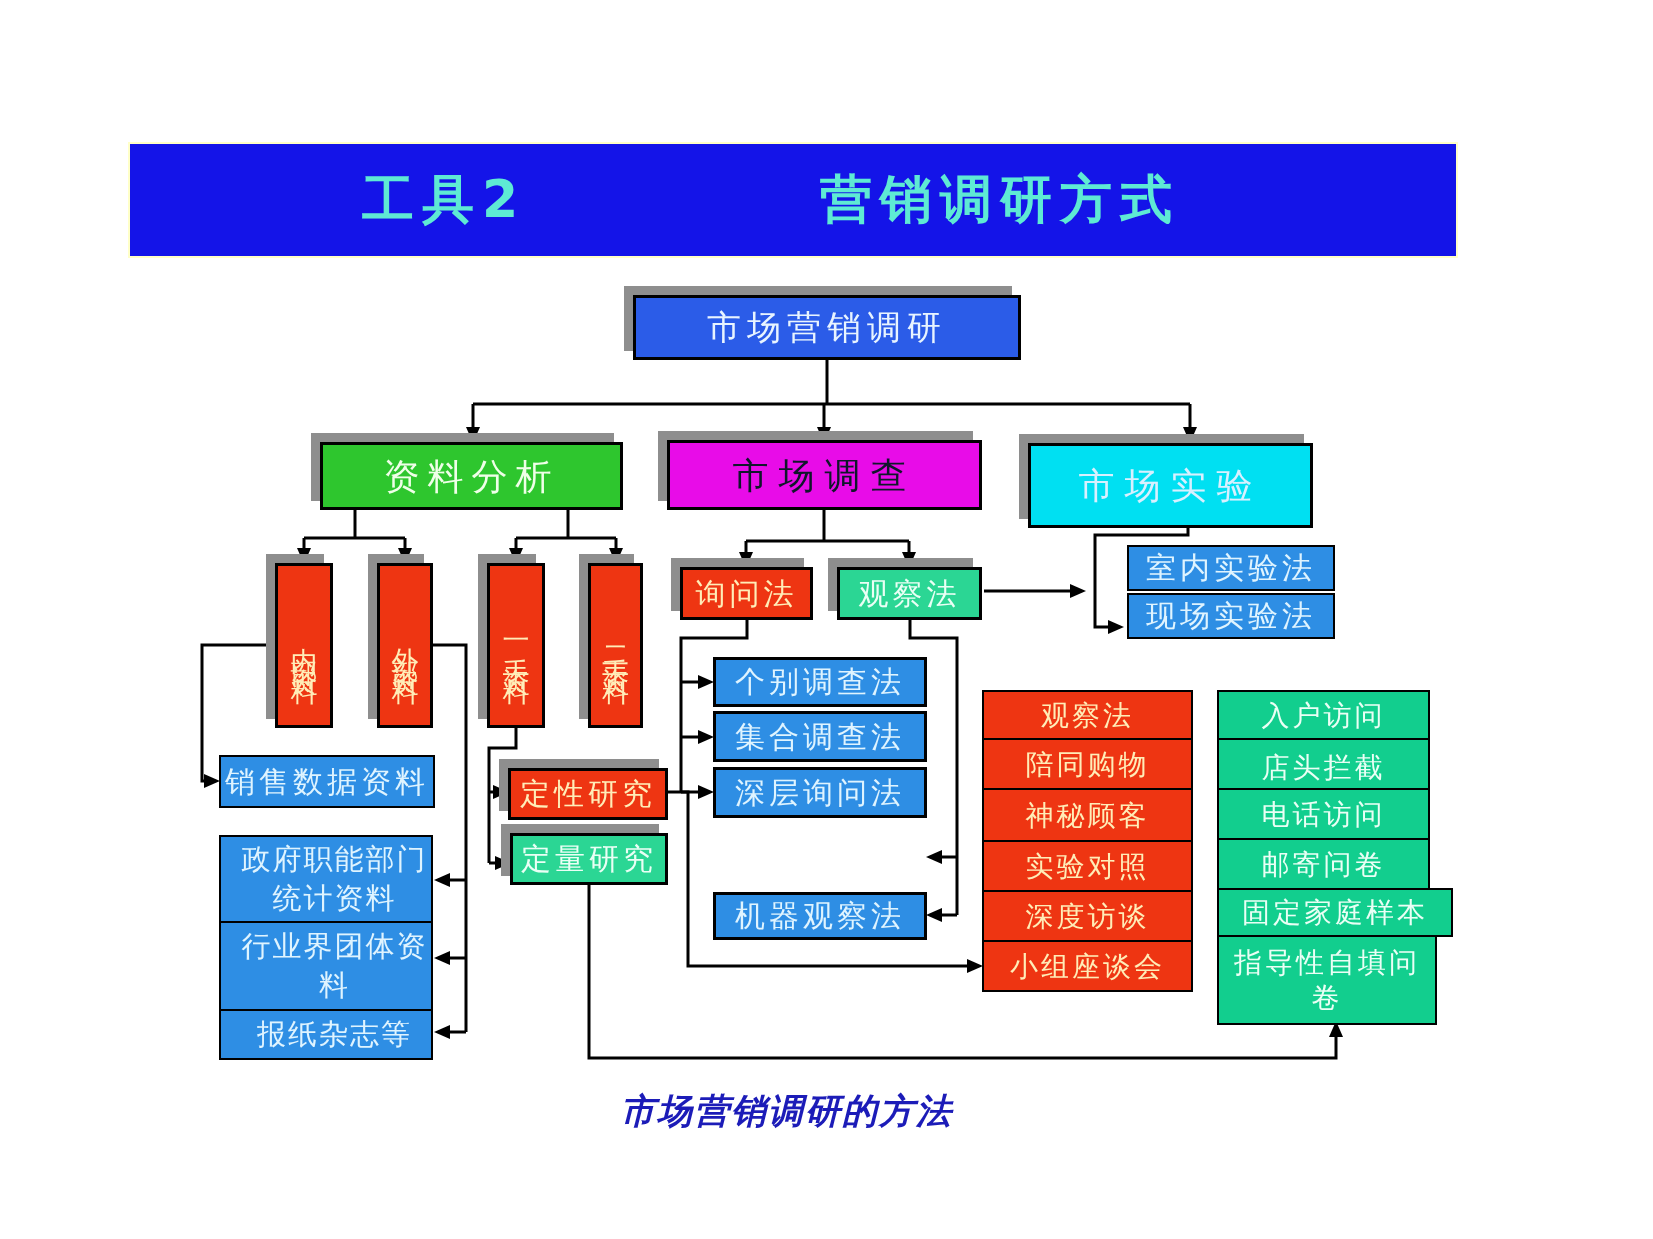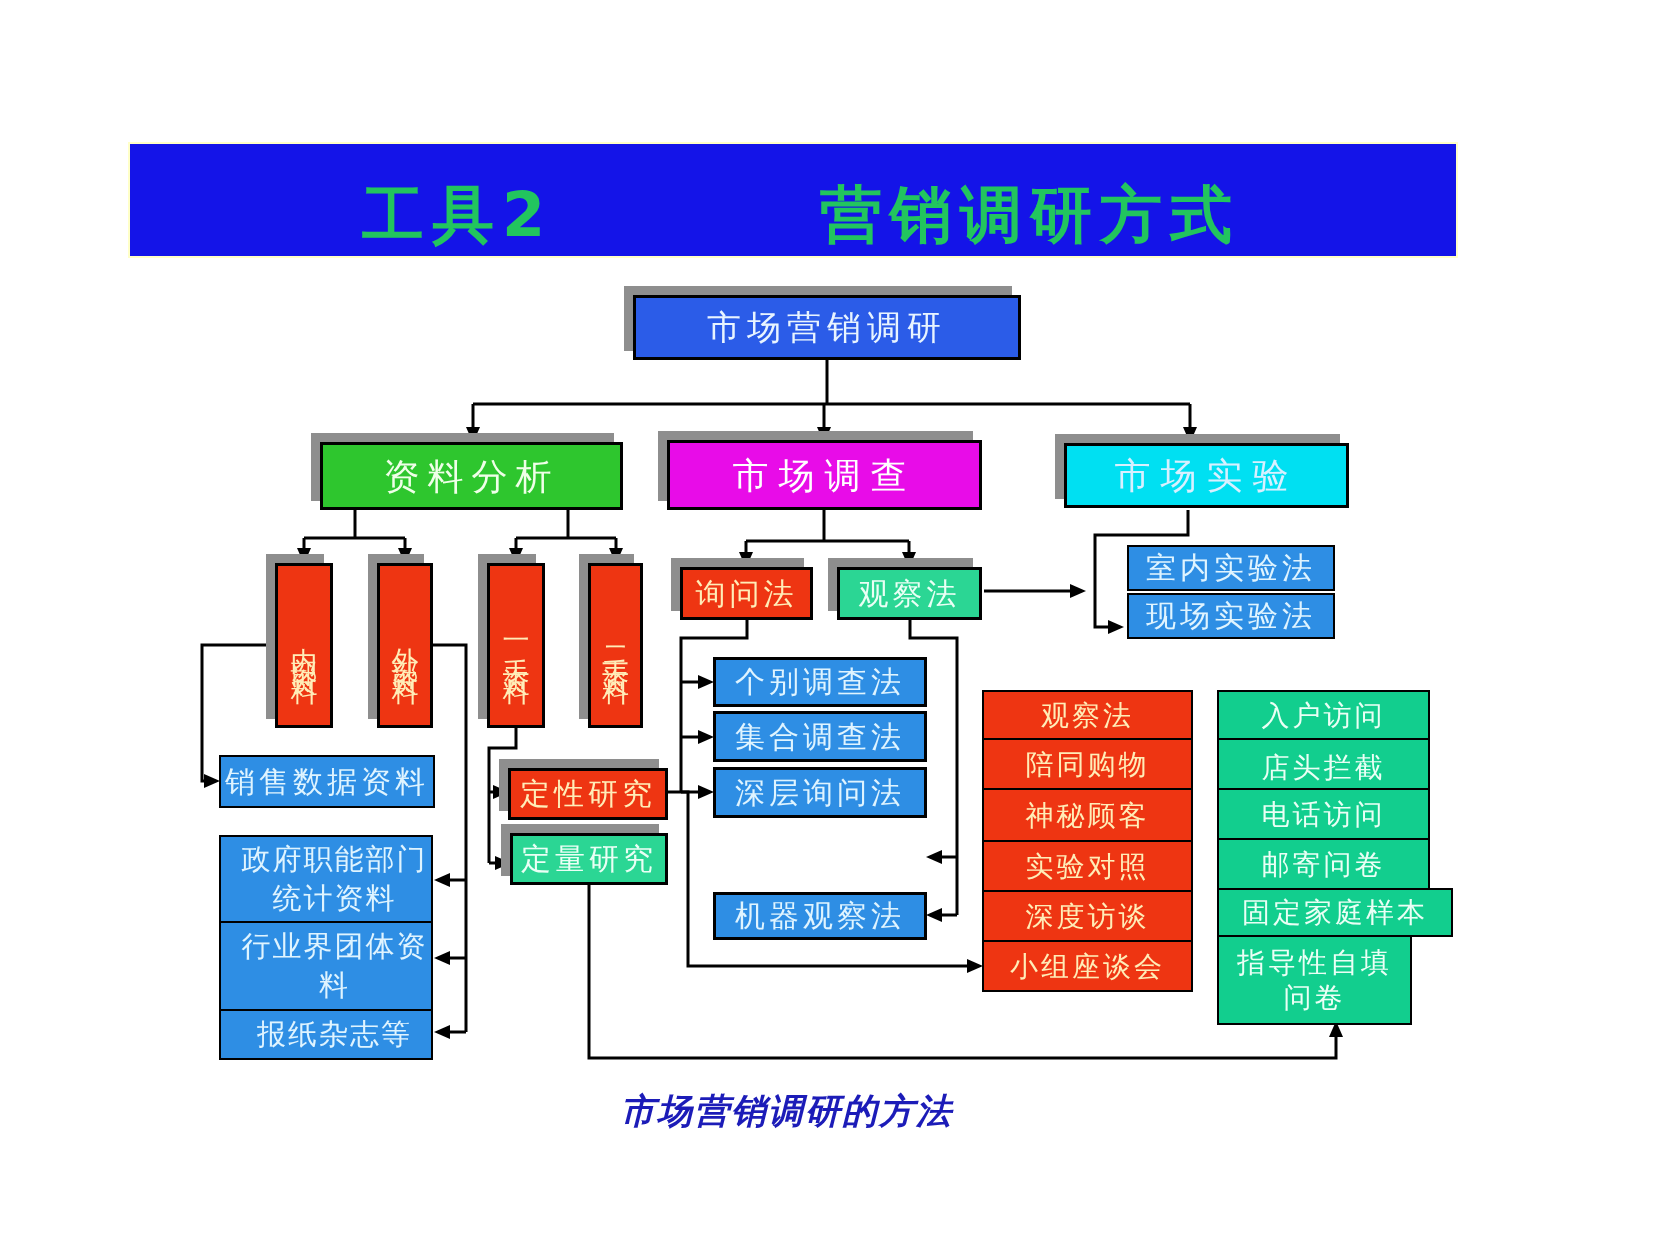--- a/index.html
+++ b/index.html
@@ -11,25 +11,25 @@
     position:absolute;display:flex;align-items:center;justify-content:center;
     box-sizing:border-box;border:3px solid #000;text-align:center;line-height:1.25;
   }
   .shadow{box-shadow:-9px -9px 0 #8E8E8E;}
   .banner{
     position:absolute;left:128px;top:142px;width:1330px;height:116px;
     background:#1414E8;border:2px solid #FFFFC8;box-sizing:border-box;
   }
   .banner span{
     position:absolute;top:50%;transform:translateY(-50%);
-    color:#22c55e;font-size:62px;font-weight:bold;letter-spacing:8px;white-space:nowrap;margin-top:15px;
+    color:#5eead4;font-size:52px;font-weight:bold;letter-spacing:8px;white-space:nowrap;
   }
   .root-blue{background:#2B5CE8;color:#E8F4FF;font-size:34px;letter-spacing:6px;}
   .green-big{background:#2EC62E;color:#EFFFE8;font-size:36px;letter-spacing:8px;}
-  .magenta-big{background:#E80CE8;color:#ffffff;font-size:36px;letter-spacing:10px;}
+  .magenta-big{background:#E80CE8;color:#0f172a;font-size:36px;letter-spacing:10px;}
   .cyan-big{background:#00E0F2;color:#D8F0FF;font-size:36px;letter-spacing:10px;}
   .red{background:#EE3512;color:#FFEDB8;}
   .spring{background:#2BD694;color:#EAFFF5;}
   .colgreen{background:#12CE8E;color:#EAFFF5;}
   .blue{background:#2E8EE4;color:#DFF4FF;}
   .vert{
     writing-mode:vertical-rl;text-orientation:upright;
     font-size:27px;letter-spacing:10px;
   }
   .mid{font-size:30px;letter-spacing:4px;}
@@ -107,21 +107,21 @@
       <path d="M668,792 H688 V966 H967" marker-end="url(#ah)"></path>
 
       <path d="M589,885 V1058 H1336 V1037" marker-end="url(#ah)"></path>
     </g>
   </svg>
 
   <div class="box root-blue shadow" style="left:633px;top:295px;width:388px;height:65px">市场营销调研</div>
 
   <div class="box green-big shadow" style="left:320px;top:442px;width:303px;height:68px">资料分析</div>
   <div class="box magenta-big shadow" style="left:667px;top:440px;width:315px;height:70px">市场调查</div>
-  <div class="box cyan-big shadow" style="left:1064px;top:443px;width:285px;height:65px">市场实验</div>
+  <div class="box cyan-big shadow" style="left:1028px;top:443px;width:285px;height:85px">市场实验</div>
 
   <div class="box red vert shadow" style="left:275px;top:563px;width:58px;height:165px">内部资料</div>
   <div class="box red vert shadow" style="left:377px;top:563px;width:56px;height:165px">外部资料</div>
   <div class="box red vert shadow" style="left:487px;top:563px;width:58px;height:165px">一手资料</div>
   <div class="box red vert shadow" style="left:588px;top:563px;width:55px;height:165px">二手资料</div>
 
   <div class="box red mid shadow" style="left:680px;top:567px;width:133px;height:53px">询问法</div>
   <div class="box spring mid shadow" style="left:837px;top:567px;width:145px;height:53px">观察法</div>
 
   <div class="box blue mid" style="left:1127px;top:545px;width:208px;height:46px;border-width:2px">室内实验法</div>
@@ -145,17 +145,17 @@
   <div class="box red row" style="left:982px;top:788px;width:211px;height:54px">神秘顾客</div>
   <div class="box red row" style="left:982px;top:840px;width:211px;height:52px">实验对照</div>
   <div class="box red row" style="left:982px;top:890px;width:211px;height:52px">深度访谈</div>
   <div class="box red row" style="left:982px;top:940px;width:211px;height:52px">小组座谈会</div>
 
   <div class="box colgreen row" style="left:1217px;top:690px;width:213px;height:50px">入户访问</div>
   <div class="box colgreen row" style="left:1217px;top:738px;width:213px;height:58px">店头拦截</div>
   <div class="box colgreen row" style="left:1217px;top:788px;width:213px;height:52px">电话访问</div>
   <div class="box colgreen row" style="left:1217px;top:838px;width:213px;height:52px">邮寄问卷</div>
   <div class="box colgreen row" style="left:1217px;top:888px;width:236px;height:49px">固定家庭样本</div>
-  <div class="box colgreen row" style="left:1217px;top:935px;width:195px;height:90px;padding:0 10px">指导性自填问卷</div>
+  <div class="box colgreen row" style="left:1217px;top:935px;width:220px;height:90px;padding:0 10px">指导性自填问卷</div>
 
   <div class="caption">市场营销调研的方法</div>
 
 </div>
 
 </body></html>

